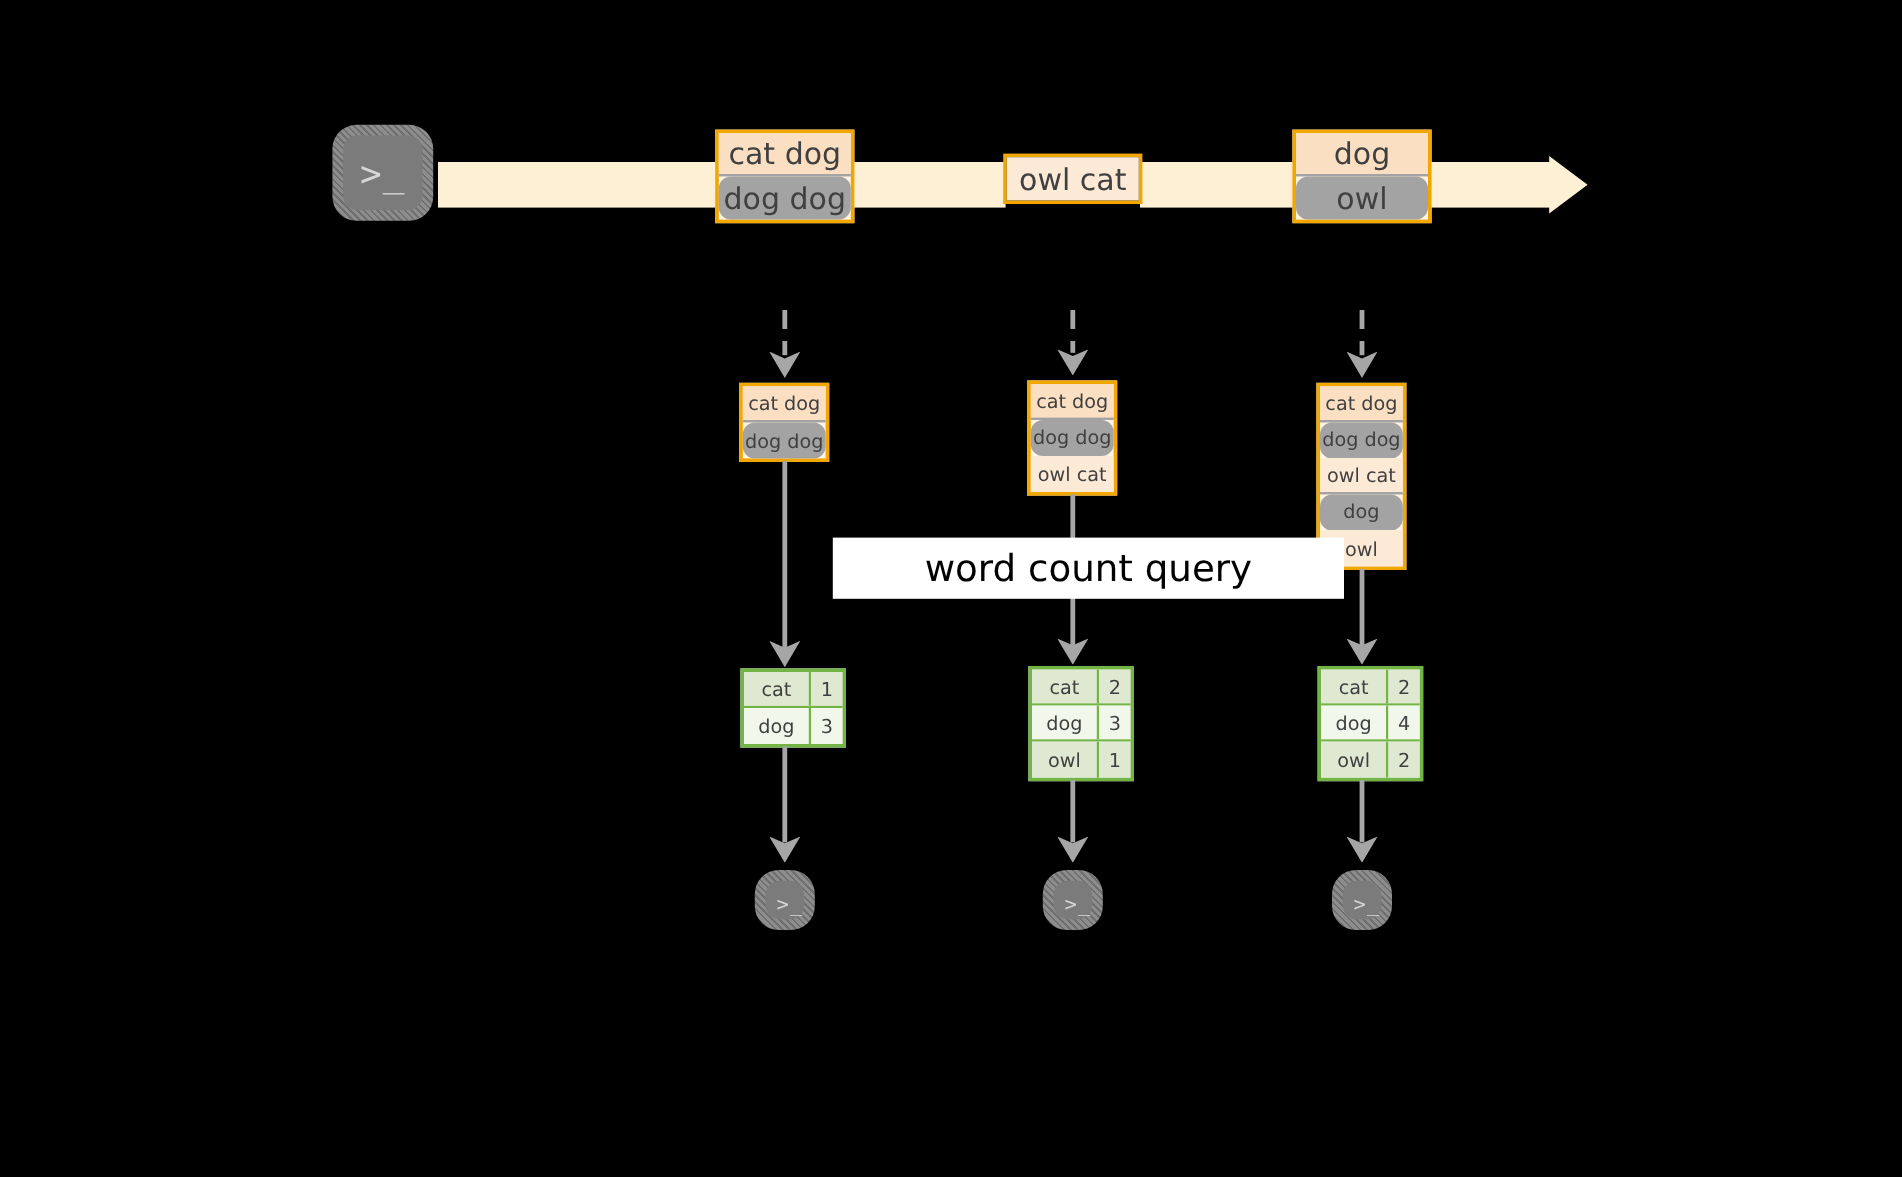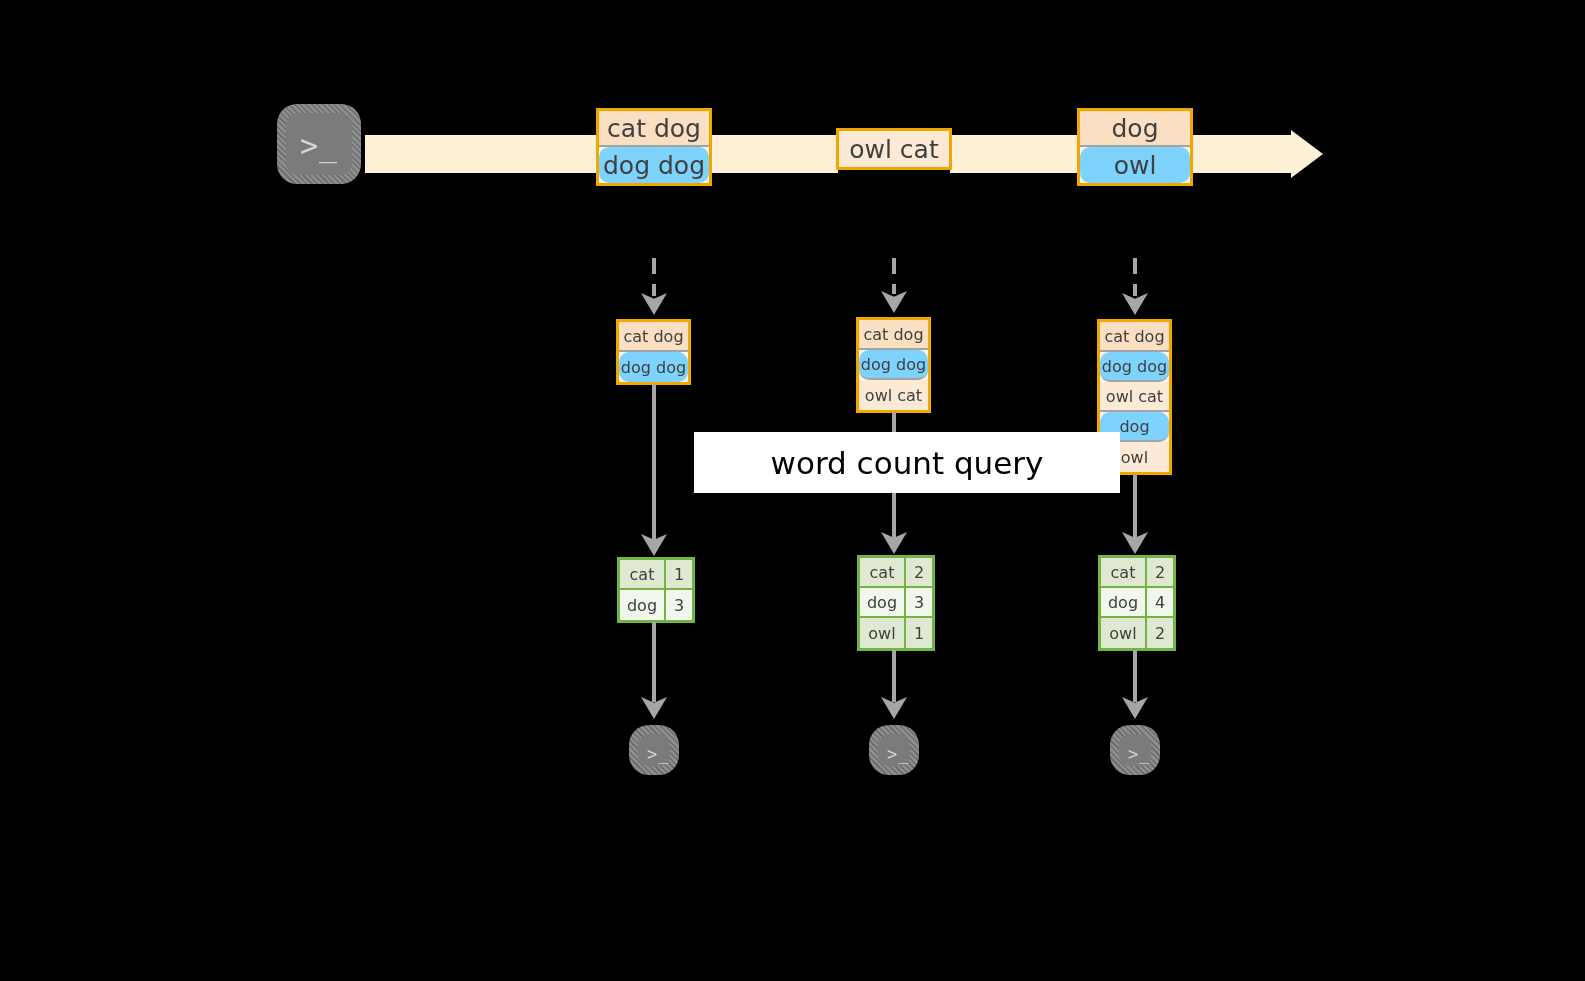--- a/index.html
+++ b/index.html
@@ -92,21 +92,21 @@
     box-sizing: border-box;
     display: flex;
     align-items: center;
     justify-content: center;
     border-bottom: 2px solid #a3a3a3;
     white-space: nowrap;
     color: #404040;
   }
   .rec-row:last-child { border-bottom: none; }
   .rec-row.shade-a { background: #FBDFC2; }
-  .rec-row.shade-b { background: #7dd3fc; border-radius: 10px; }
+  .rec-row.shade-b { background: #a3a3a3; border-radius: 10px; }
   .rec-row.shade-c { background: #FCEAD6; }
 
   .rec-stack.top-stack .rec-row { height: 36px; font-size: 25px; }
   .rec-stack.col-stack .rec-row { height: 30px; font-size: 16px; }
 
   
   .res-table {
     position: absolute;
     box-sizing: border-box;
     border: 3px solid #72B544;
@@ -123,21 +123,21 @@
   .res-row:last-child { border-bottom: none; }
   .res-cell {
     box-sizing: border-box;
     display: flex;
     align-items: center;
     justify-content: center;
     font-size: 16px;
     color: #404040;
   }
   .res-cell.key {
-    width: 46px;
+    width: 56px;
     border-right: 2px solid #72B544;
   }
   .res-cell.val {
     width: 26px;
   }
   .res-row.tint-a .res-cell { background: #DFE9D2; }
   .res-row.tint-b .res-cell { background: #F2F7EC; }
 
   
   .conn {
@@ -302,17 +302,17 @@
 
   <div class="conn" style="left:1133px; top:650px; height:52px;"></div>
   <div class="conn-head" style="left:1122px; top:697px;"></div>
 
   <div class="terminal small" style="left:1110px; top:725px; width:50px; height:50px;">
     <div class="hatch"></div>
     <div class="inner"></div>
     <div class="prompt">&gt;_</div>
   </div>
 
-  <div class="banner" style="left:694px; top:432px; width:426px; height:61px;">
+  <div class="banner" style="left:694px; top:448px; width:426px; height:51px;">
     <span>word count query</span>
   </div>
 
 </div>
 
 </body></html>

